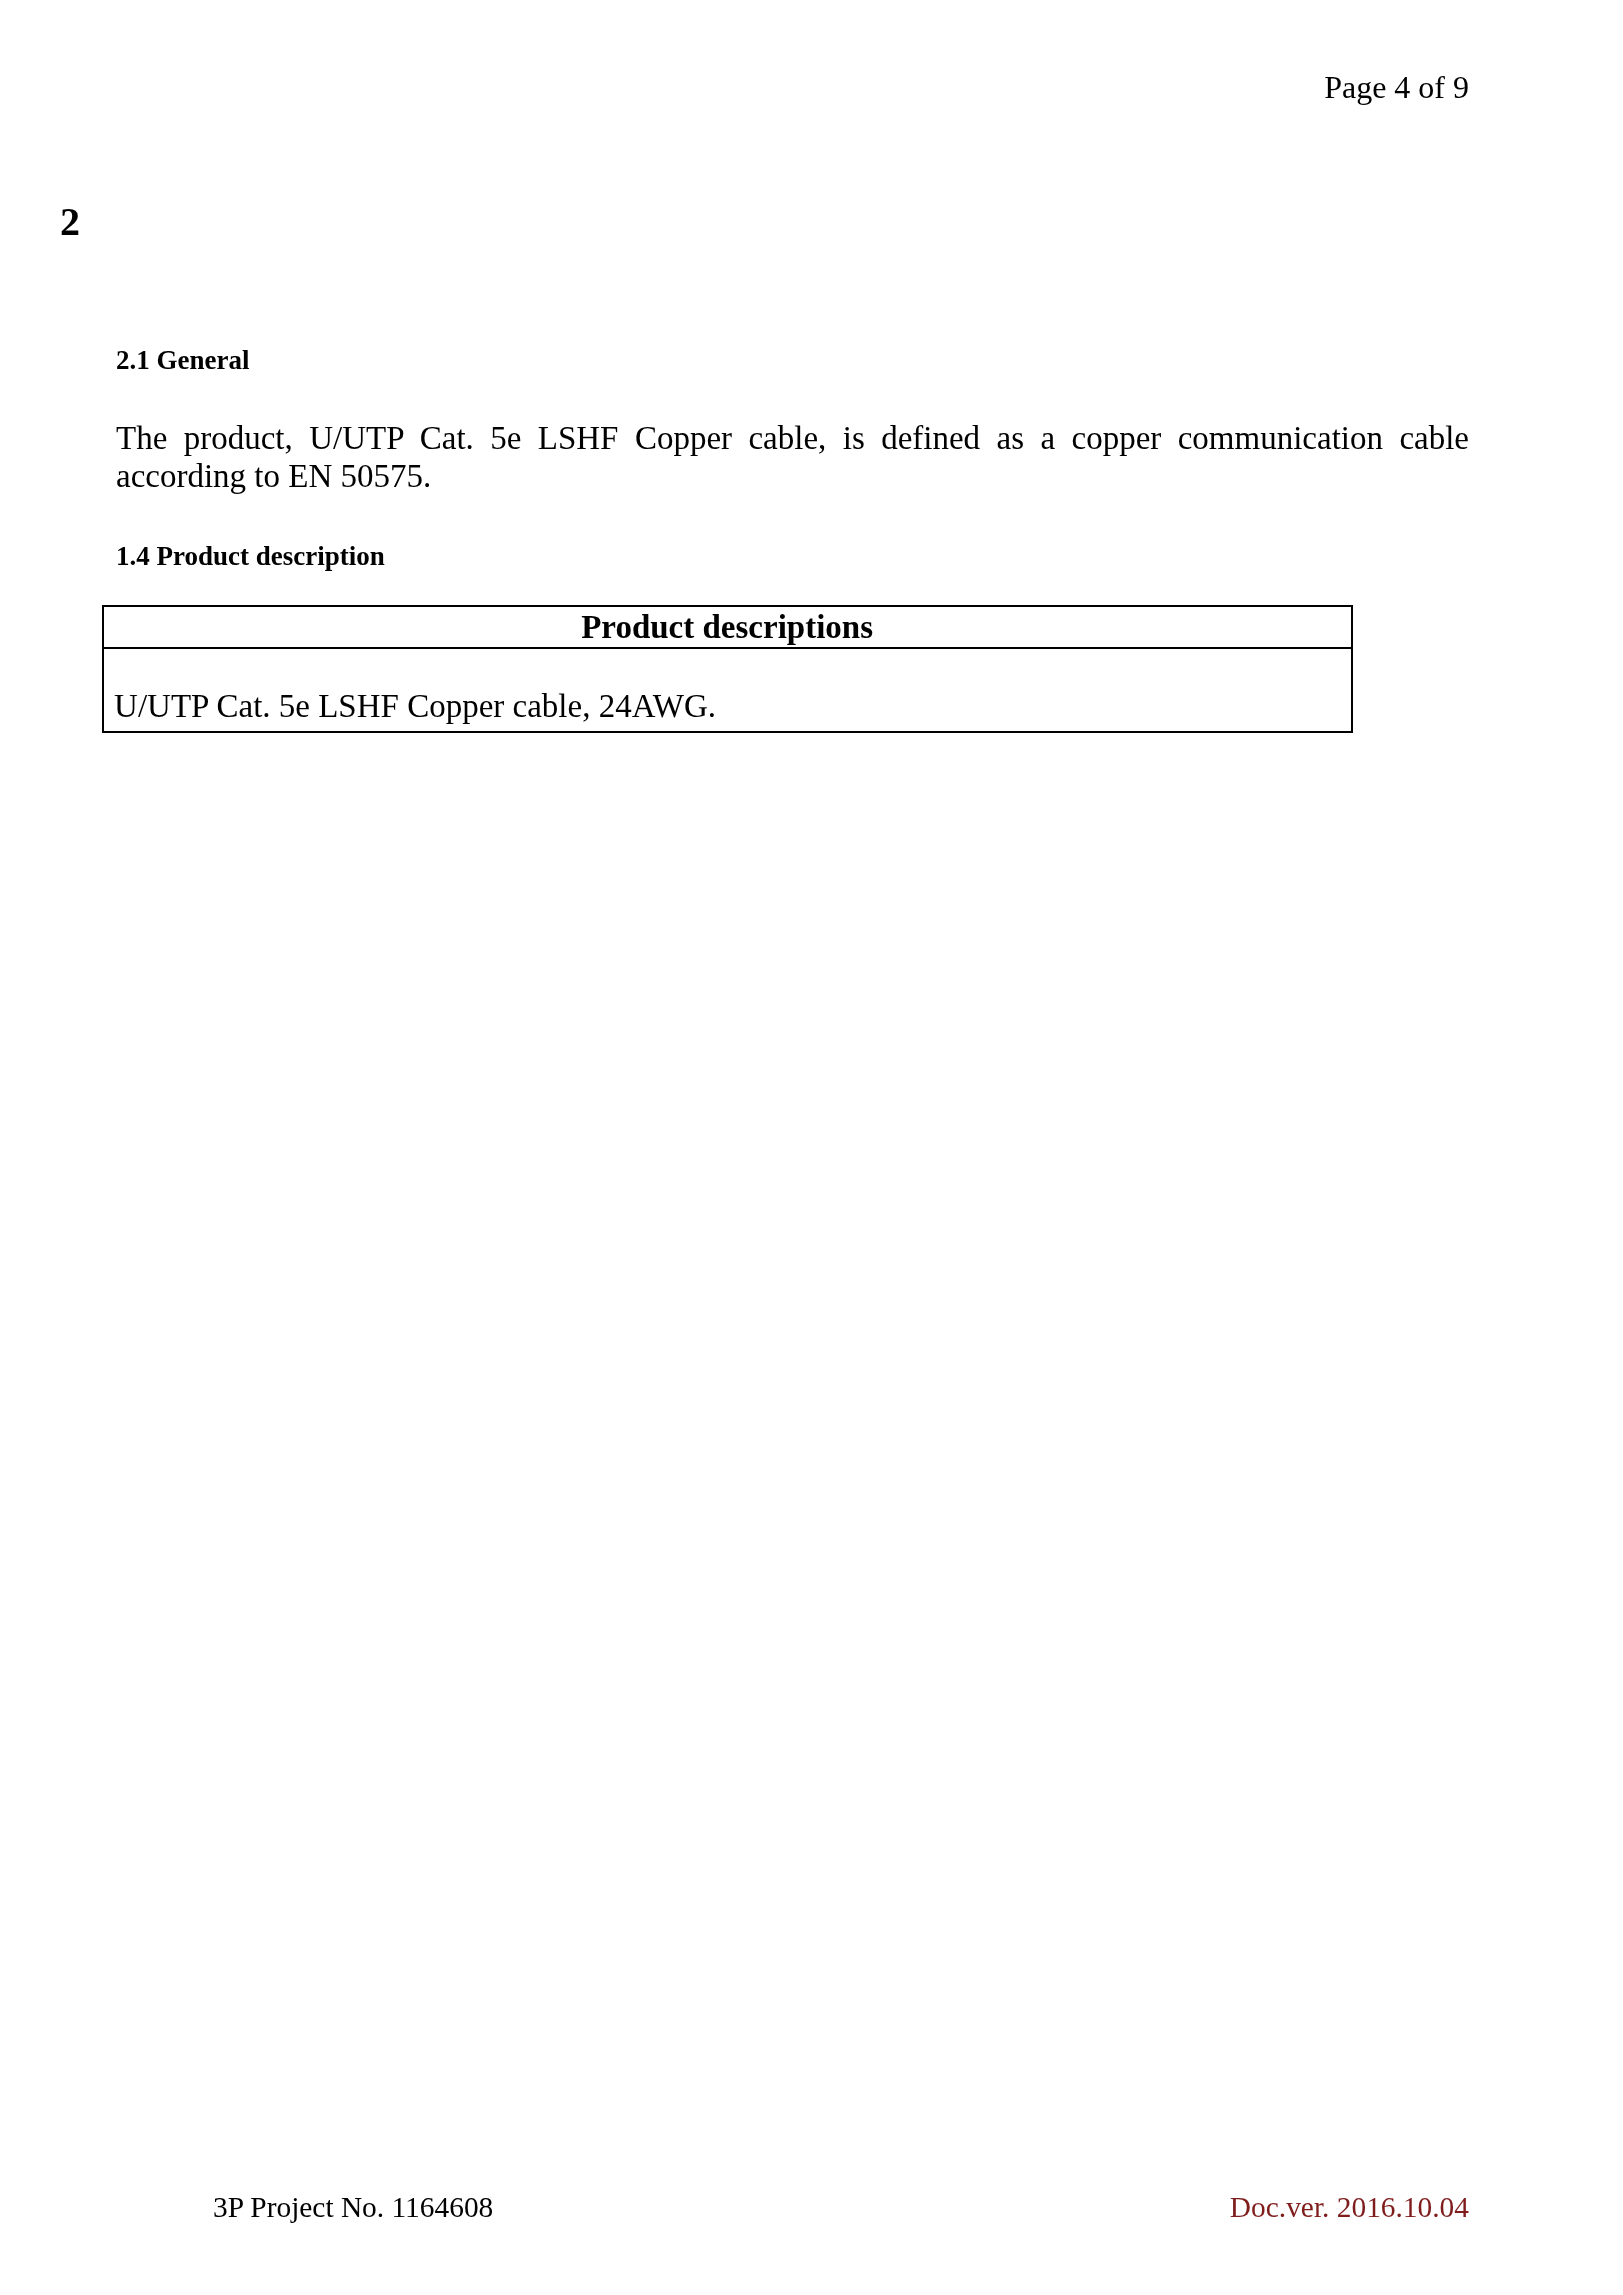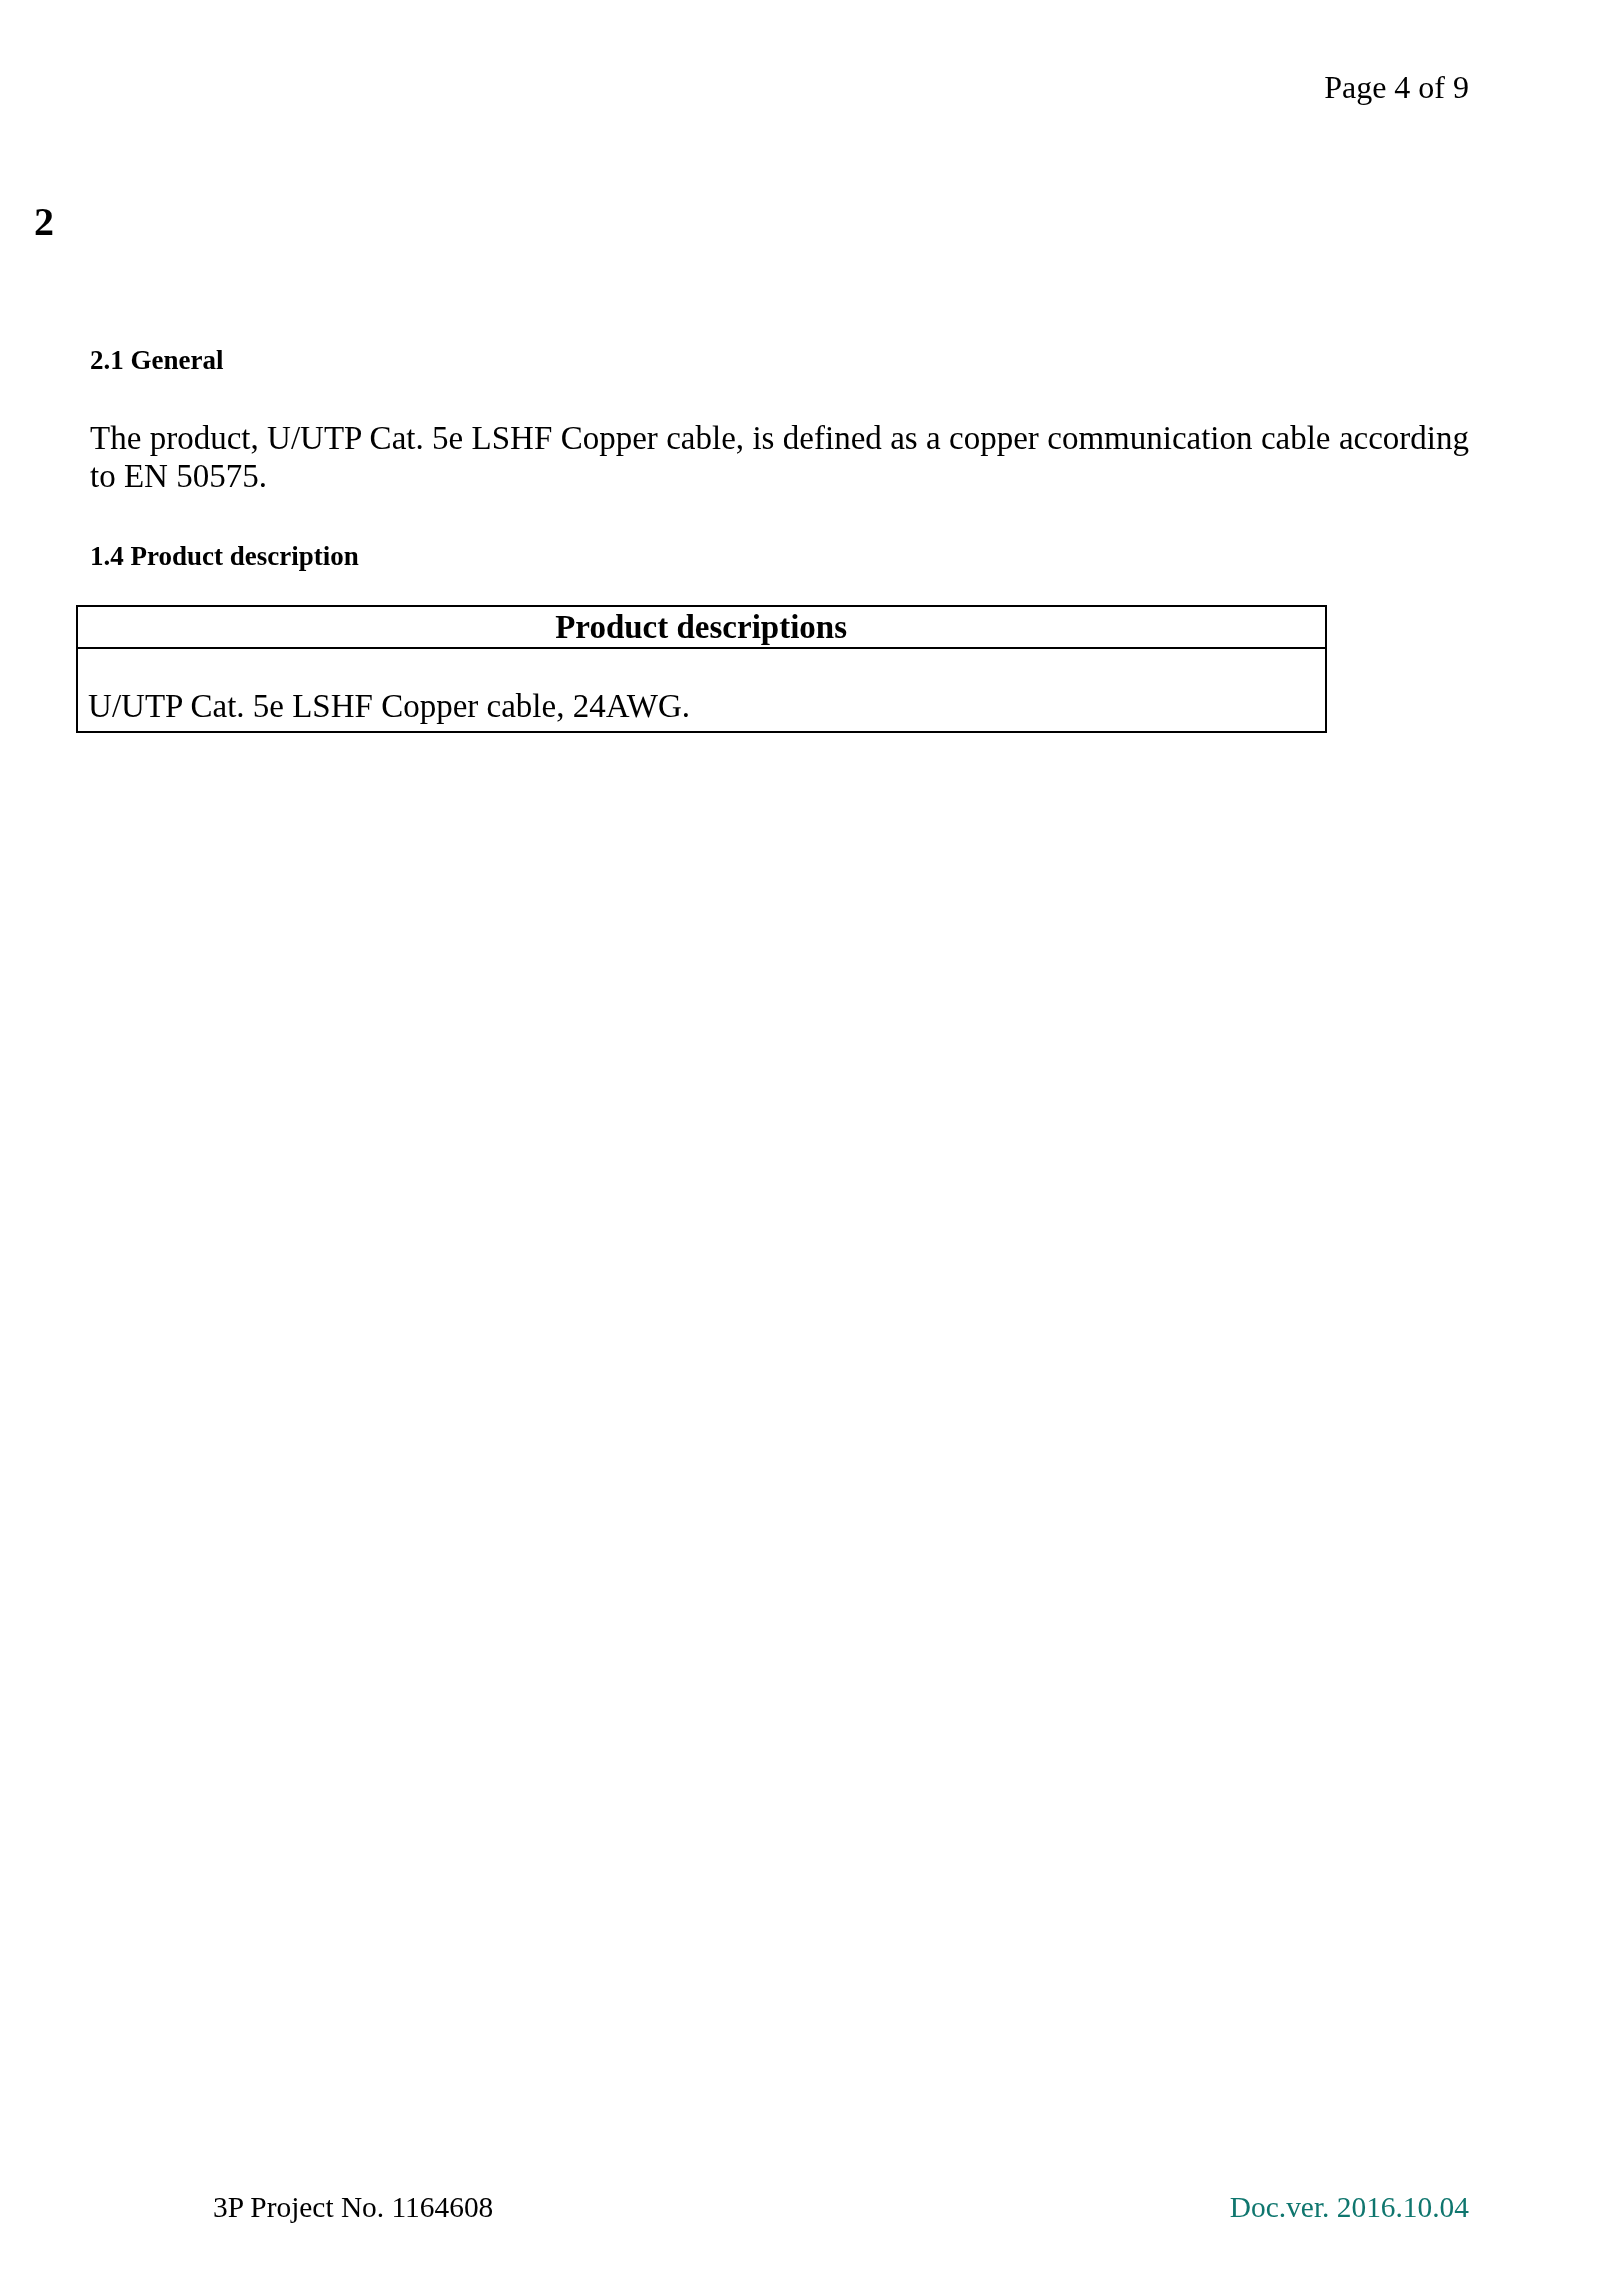--- a/index.html
+++ b/index.html
@@ -7,21 +7,21 @@
   body {
     width: 1623px;
     height: 2295px;
     position: relative;
     font-family: "Liberation Serif", "DejaVu Serif", serif;
     color: #000000;
   }
   .page {
     position: absolute;
     inset: 0;
-    padding: 69px 154px 0 90px; 
+    padding: 69px 154px 0 116px; 
     background: #ffffff;
   }
   .page-header {
     text-align: right;
     font-size: 32px;
     line-height: 1.15;
   }
   h1.doc-heading {
     margin-top: 96px;     
     margin-left: -56px;    
@@ -80,21 +80,21 @@
     left: 213px;
     right: 154px;
     top: 2167px;
     display: flex;
     justify-content: space-between;
     align-items: baseline;
     font-size: 29.4px;
     line-height: 1.15;
     margin-top: 24px;
   }
-  .footer-right { color: #0f766e; }
+  .footer-right { color: #7f1d1d; }
 </style>
 </head>
 <body>
 
 <div class="page">
 
   <div class="page-header">Page 4 of 9</div>
 
   <h1 class="doc-heading">
     <span class="h-num">2</span>

